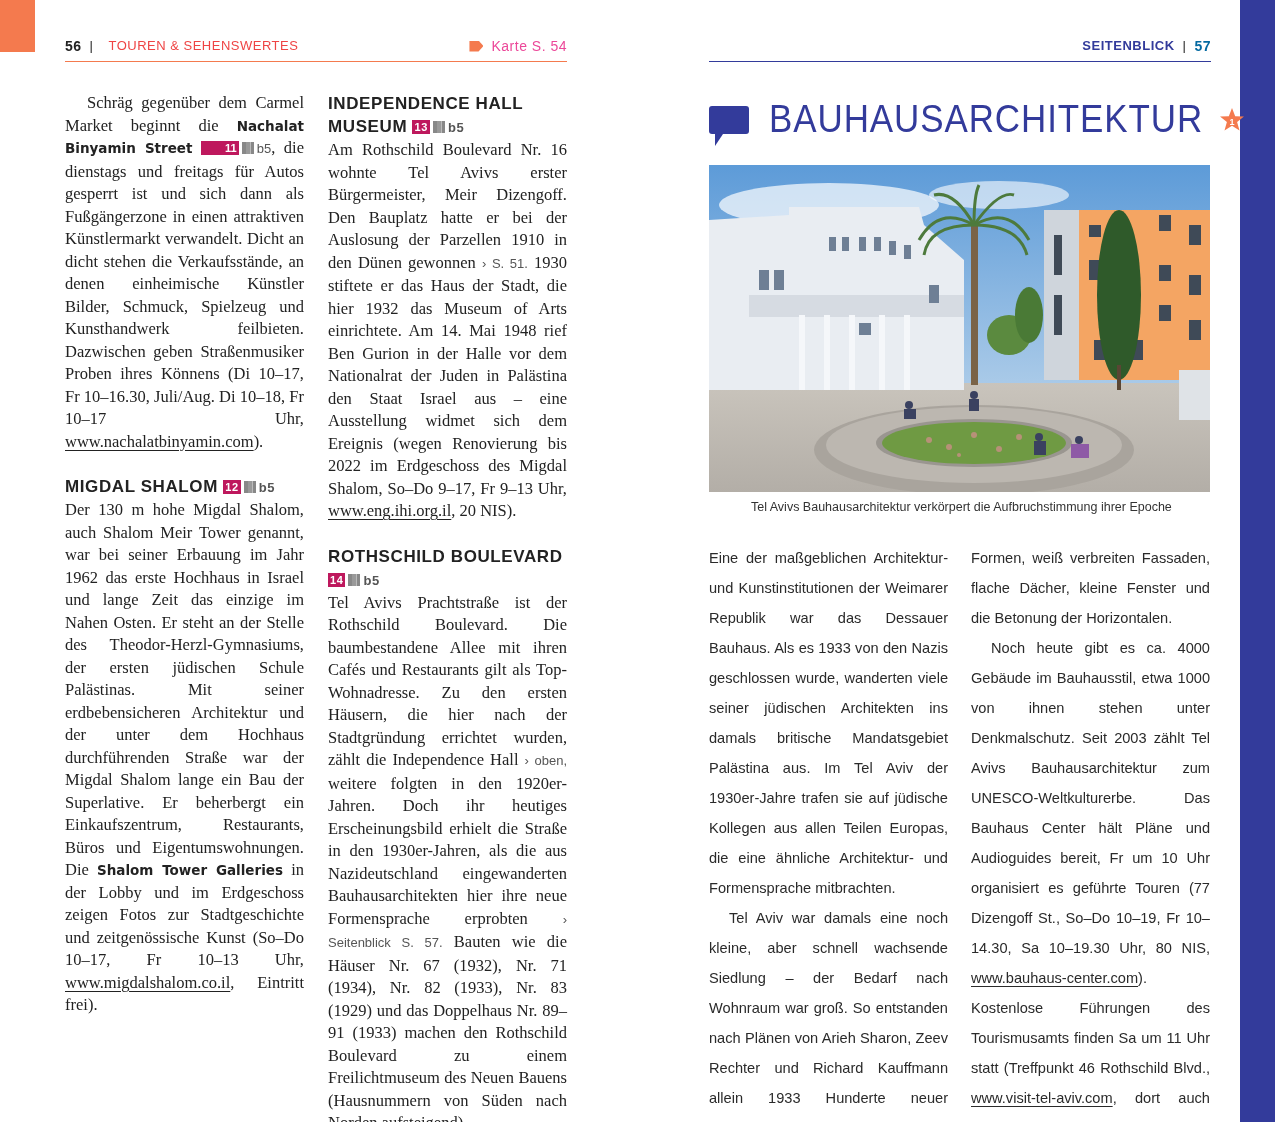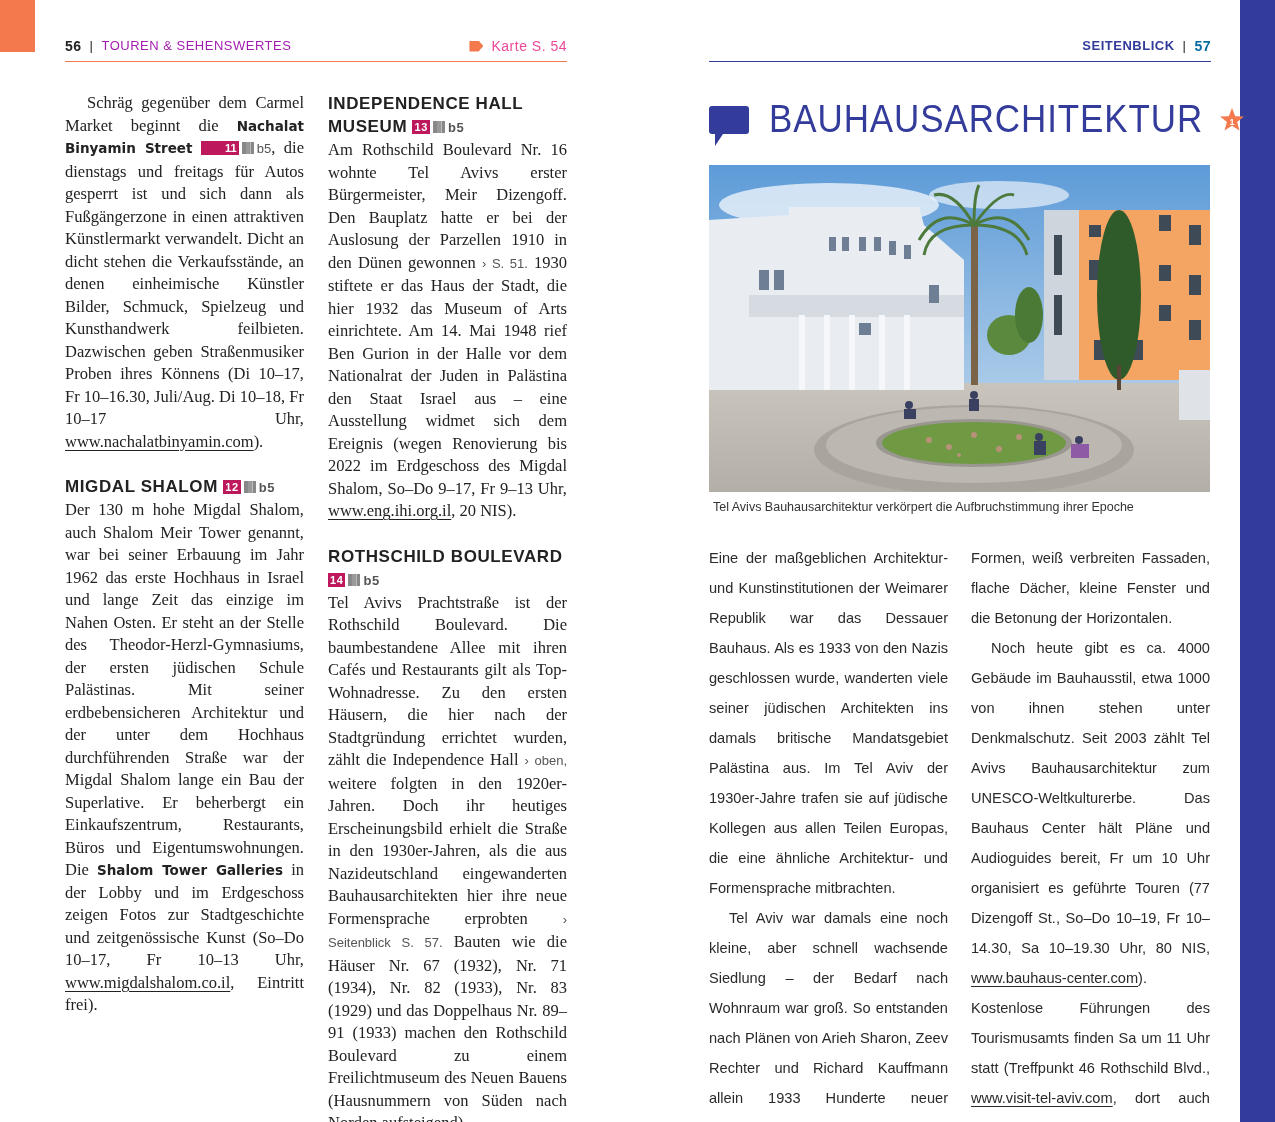--- a/index.html
+++ b/index.html
@@ -11,21 +11,21 @@
 
   .header { position: absolute; top: 38px; height: 20px; display: flex; align-items: flex-start;
             font-family: "Liberation Sans", sans-serif; font-size: 13px; letter-spacing: 0.5px; }
   .header-left { left: 65px; width: 502px; }
   .header-right { left: 709px; width: 502px; justify-content: flex-end; }
   .hline { position: absolute; top: 61px; height: 1px; }
   .hline-left { left: 65px; width: 502px; background: #f47a4e; }
   .hline-right { left: 709px; width: 502px; background: #333b9b; }
   .pgnum { color: #222; font-weight: bold; font-size: 14px; }
   .sep { margin: 0 8px; color: #222; }
-  .sec-left { color: #a21caf; }
+  .sec-left { color: #ef4444; margin-left: 7px; }
   .sec-right { color: #333b9b; font-weight: bold; }
   .karte { margin-left: auto; display: flex; align-items: center; color: #ec4899; font-size: 14px; }
   .karte-icon { width: 14px; height: 11px; background: #f47a4e; margin-right: 8px;
                 clip-path: polygon(0 0, 65% 0, 100% 50%, 65% 100%, 0 100%); }
 
   .col { position: absolute; width: 239px; font-size: 16.5px; line-height: 22.5px; text-align: justify; hyphens: manual; }
   .col1 { left: 65px; top: 92px; }
   .col2 { left: 328px; top: 92px; }
   .col p { margin: 0; }
   .col p.indent { text-indent: 22px; }
@@ -44,21 +44,21 @@
   .title-wrap { position: absolute; left: 709px; top: 98px; display: flex; align-items: center; }
   .bubble { position: relative; width: 40px; height: 28px; background: #333b9b; border-radius: 3px; margin-right: 20px; }
   .bubble::after { content: ""; position: absolute; left: 6px; bottom: -12px; width: 0; height: 0;
                    border-left: 8px solid #333b9b; border-bottom: 12px solid transparent; }
   .title { font-family: "Liberation Sans", sans-serif; font-size: 38px; font-weight: normal; color: #333b9b;
            letter-spacing: 1px; transform: scaleX(0.92); transform-origin: left; }
   .star { position: relative; width: 26px; height: 26px; margin-left: -22px; }
   .star svg { width: 26px; height: 26px; }
 
   .photo { position: absolute; left: 709px; top: 165px; width: 501px; height: 327px; overflow: hidden; }
-  .caption { position: absolute; left: 713px; top: 500px; font-family: "Liberation Sans", sans-serif;
+  .caption { position: absolute; left: 751px; top: 500px; font-family: "Liberation Sans", sans-serif;
              font-size: 12.5px; color: #333; }
 
   .col-r { position: absolute; top: 543px; width: 239px; font-family: "Liberation Sans", sans-serif;
            font-size: 14.6px; line-height: 30px; text-align: justify; color: #2a2a2a; }
   .col3 { left: 709px; }
   .col4 { left: 971px; }
   .col-r p.indent { text-indent: 20px; }
 </style>
 </head>
 <body>

